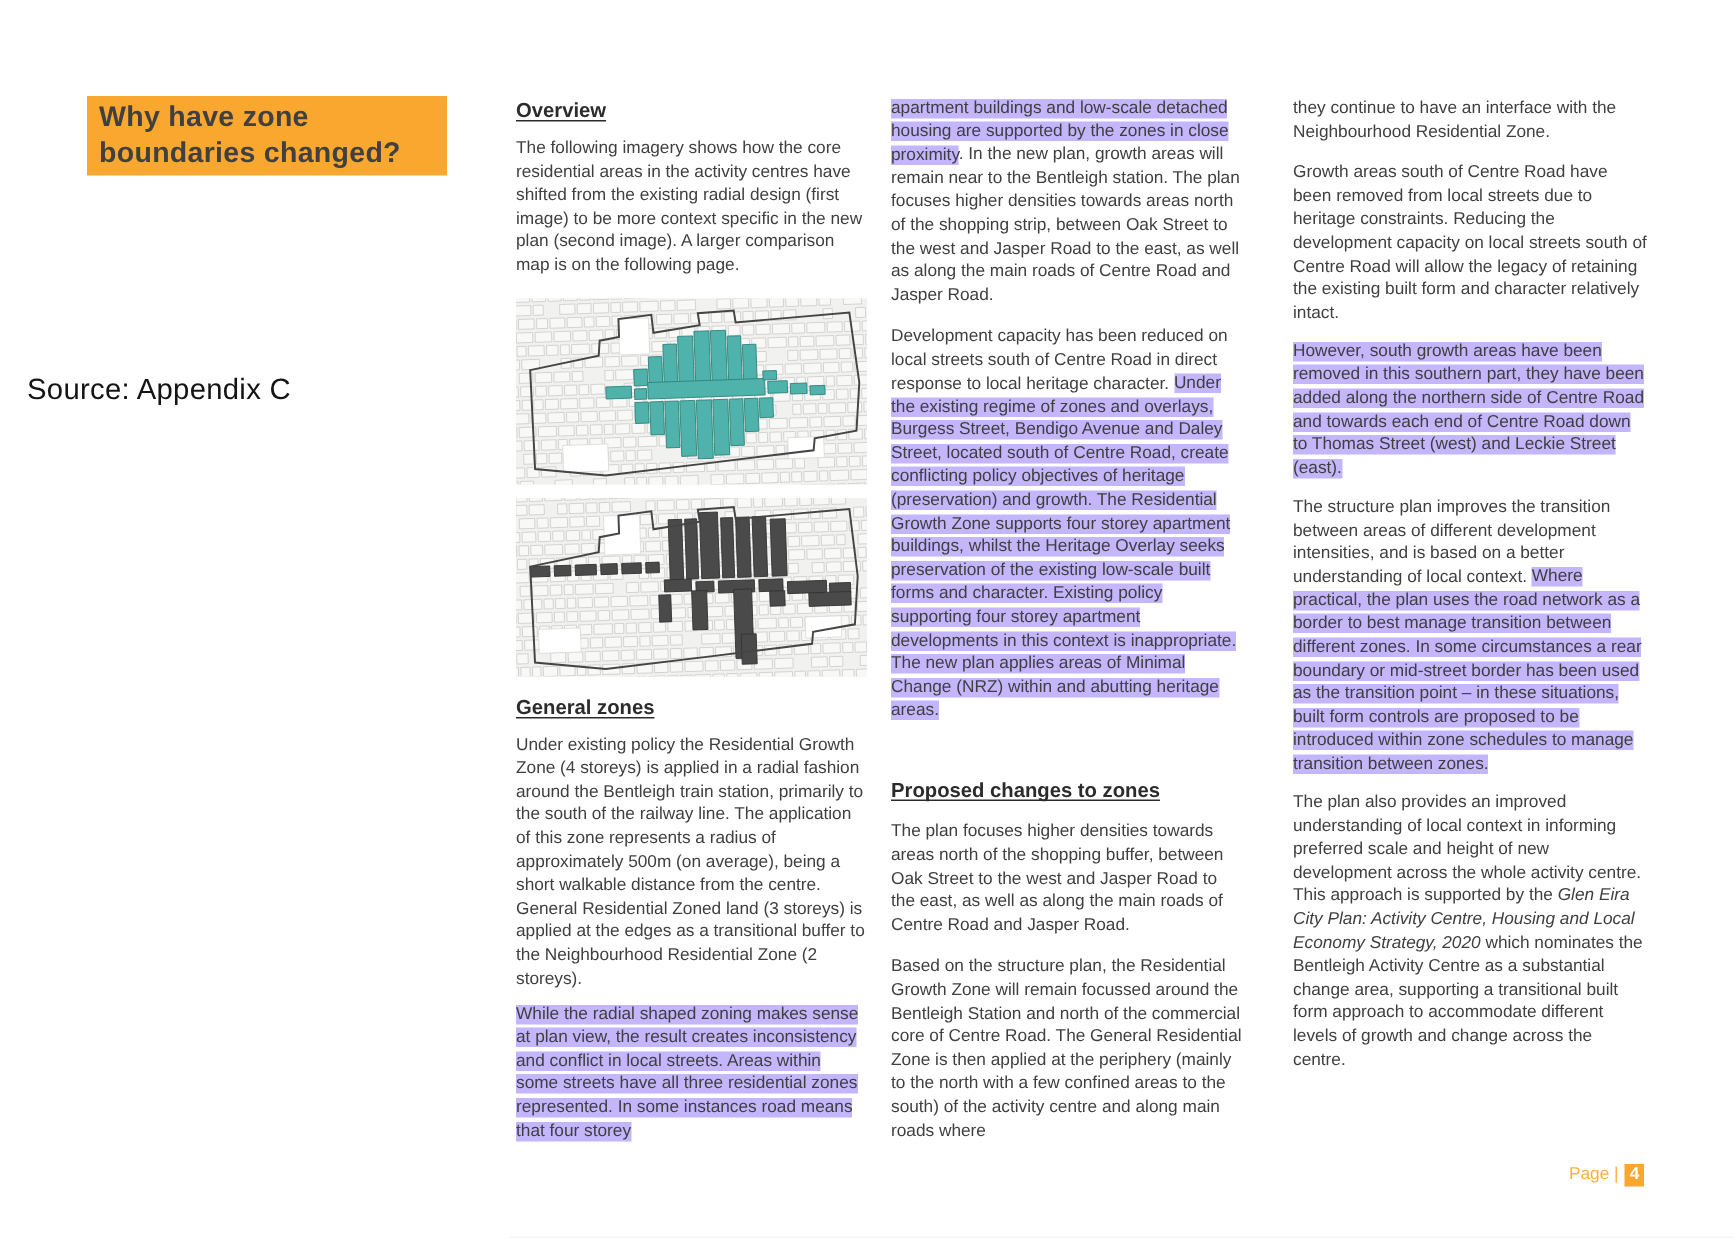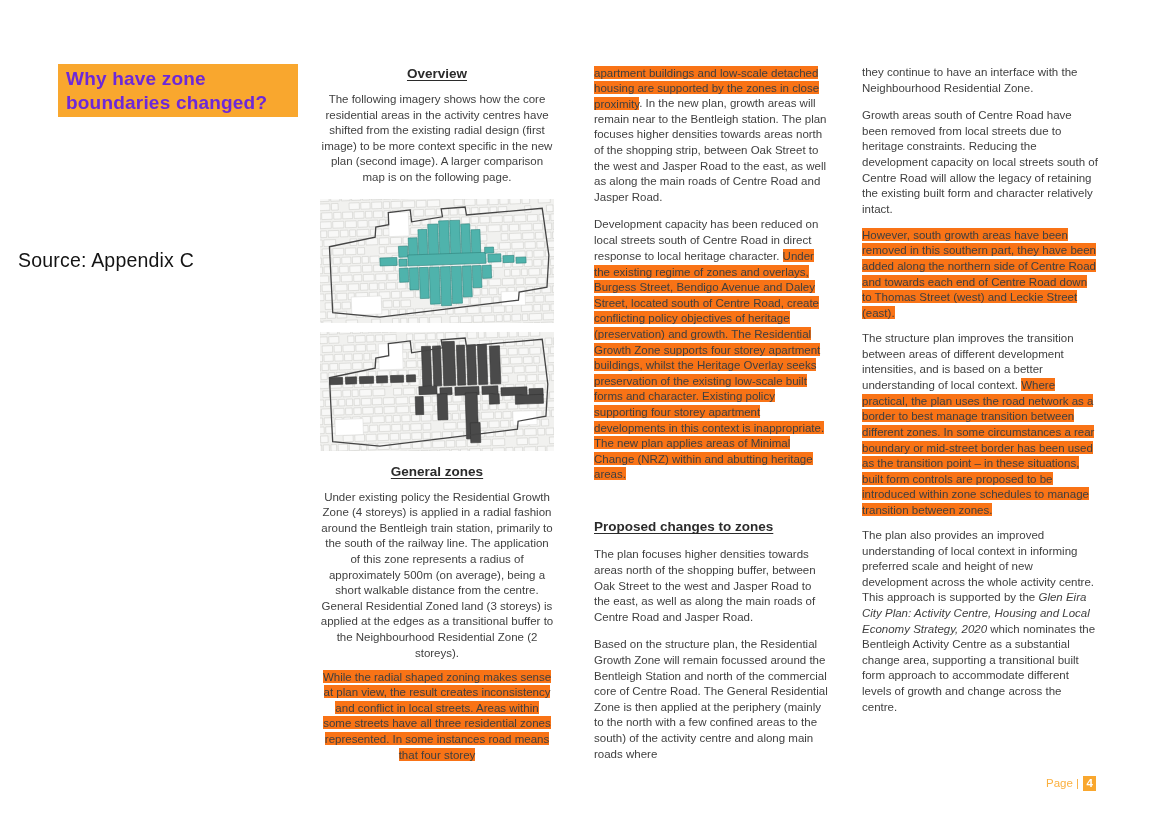--- a/index.html
+++ b/index.html
@@ -4,44 +4,44 @@
 <style>
   html,body{margin:0;padding:0;background:#e8e8e8;}
   .page{
     position:relative;width:1156px;height:825px;background:#ffffff;
     font-family:"Liberation Sans",sans-serif;color:#3f3f3f;overflow:hidden;
     margin:0 auto;
   }
   .title-box{
     position:absolute;left:58px;top:64px;width:240px;height:53px;
     box-sizing:border-box;padding:3px 8px;
-    background:#F9A72E;color:#6d28d9;font-weight:bold;
+    background:#F9A72E;color:#404040;font-weight:bold;
     font-size:19px;line-height:24px;letter-spacing:0.2px;
   }
   .source-label{
     position:absolute;left:18px;top:249px;
     font-weight:normal;font-size:19.5px;color:#141414;letter-spacing:0.2px;text-align:center;
   }
   .col{
     position:absolute;top:65px;width:234px;
     font-size:11.5px;line-height:15.6px;text-align:left;
   }
-  .col-1{left:320px;text-align:center;}
+  .col-1{left:344px;}
   .col-2{left:594px;width:236px;}
   .col-3{left:862px;width:236px;}
   .doc-heading{
     font-size:13.5px;font-weight:bold;color:#2b2b2b;
     text-decoration:underline;text-underline-offset:2px;
     margin:0;line-height:17px;
   }
   .doc-heading.mt{margin-top:12px;}
   .col p{margin:10px 0 0 0;}
   .col p.tight{margin-top:8px;}
   .col p.wide{margin-top:12px;}
-  .hl{background:#f97316;box-decoration-break:clone;-webkit-box-decoration-break:clone;padding:0.5px 0;}
+  .hl{background:#c4b5fd;box-decoration-break:clone;-webkit-box-decoration-break:clone;padding:0.5px 0;}
   .italic{font-style:italic;}
   svg.map{display:block;width:234px;height:auto;background:#f1f1ef;}
   .map1-wrap{margin-top:13px;}
   .map2-wrap{margin-top:9px;}
   .page-footer{
     position:absolute;left:1046px;top:776px;font-size:11.5px;line-height:15px;
     color:#FBB03F;
   }
   .page-num-badge{
     display:inline-block;background:#F9A72E;color:#ffffff;

